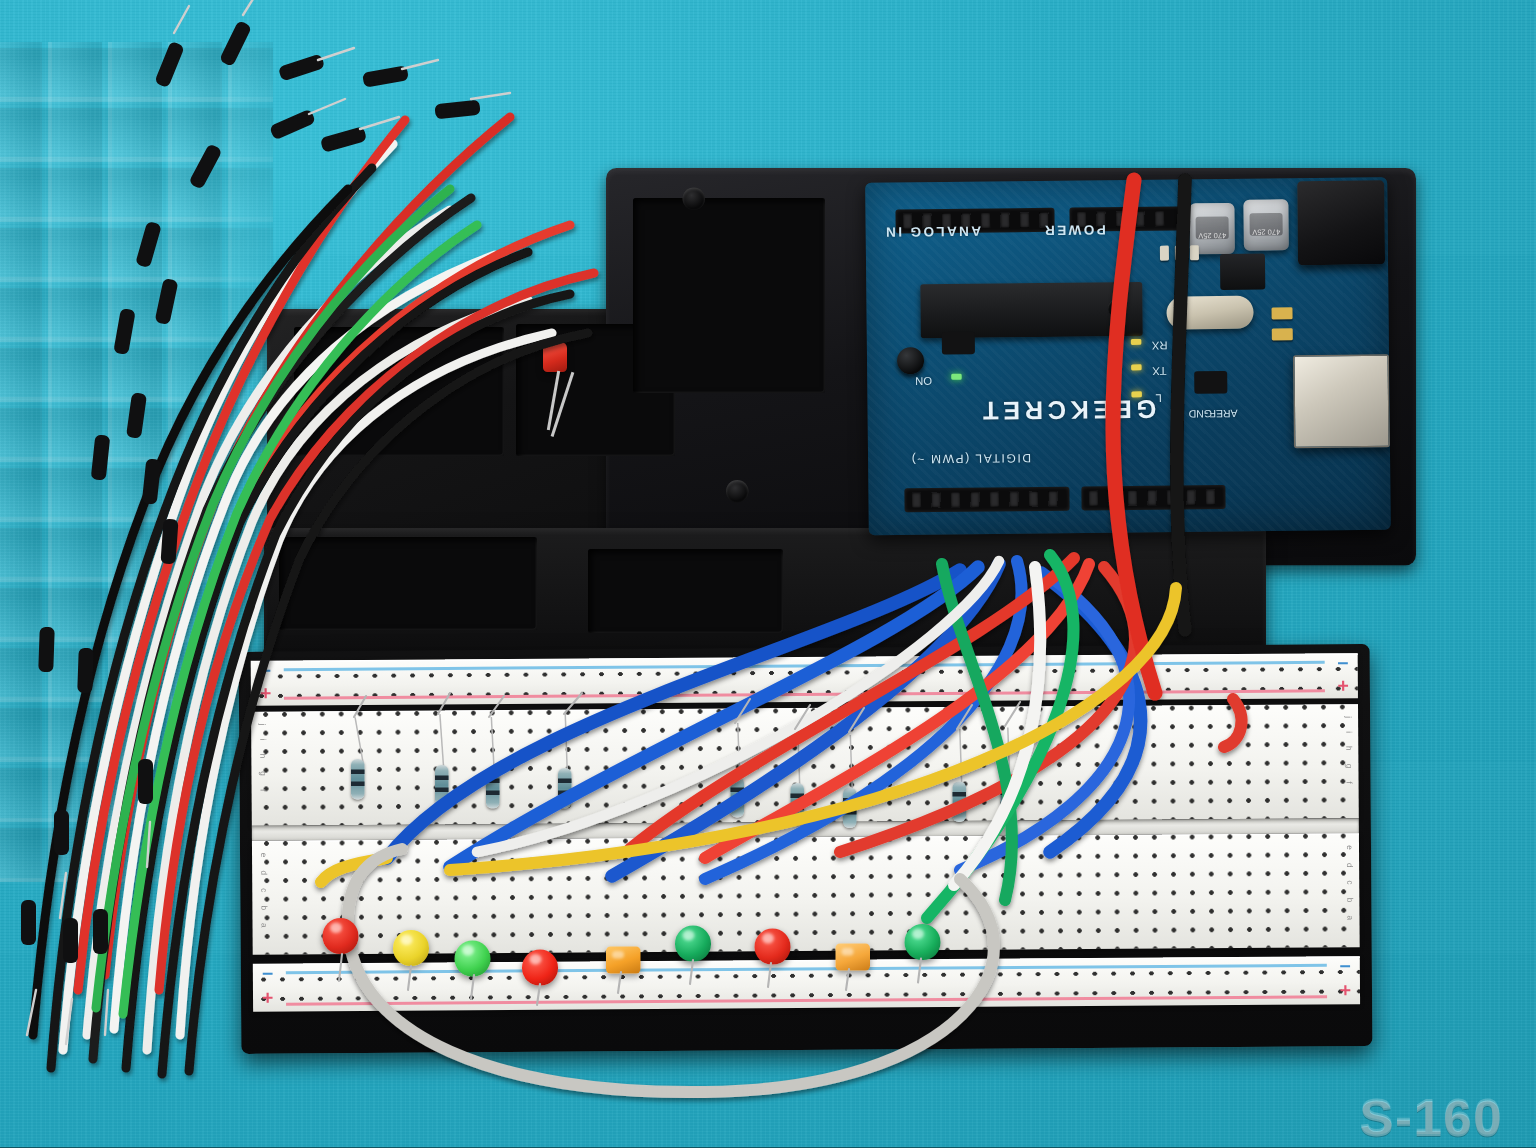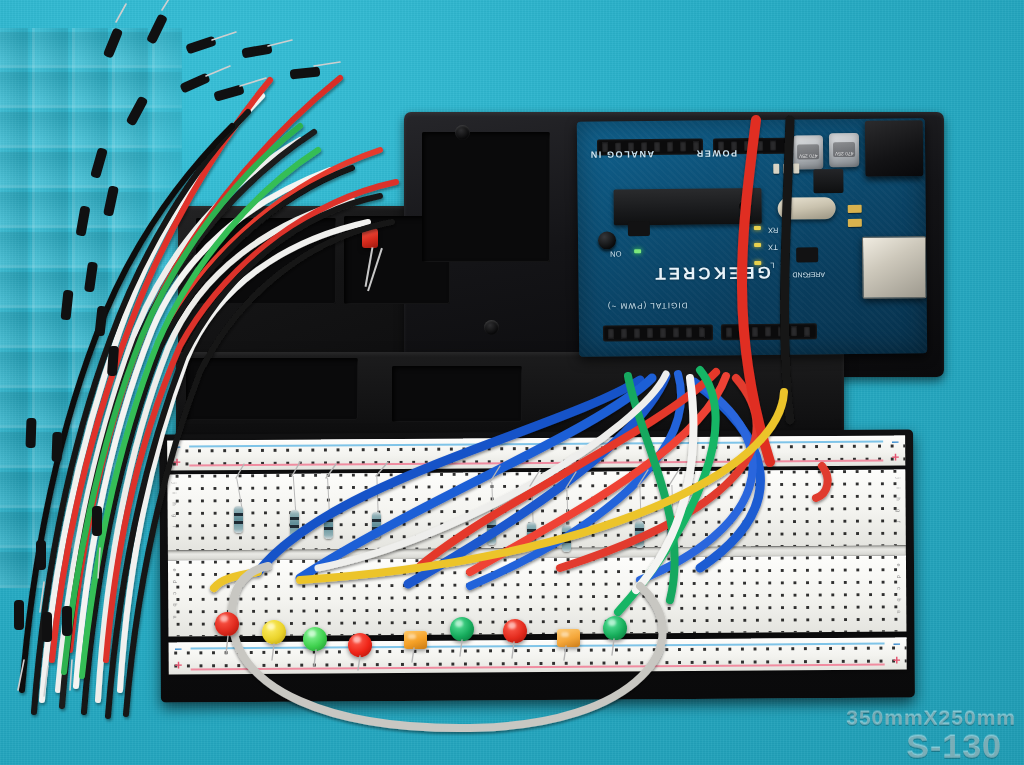--- a/index.html
+++ b/index.html
@@ -308,22 +308,21 @@
 </style>
 </head>
 <body>
 
 <div id="scene">
 
   <div class="mat">
     <div class="mat-grain"></div>
     <div class="mat-squares"></div>
   </div>
-  <div class="mat-emboss-text" id="mat-size-label">350mmX250mm</div>
-  <div class="mat-emboss-text" id="mat-model-label">S-130</div>
+  <div class="mat-emboss-text" id="mat-model-label">S-160</div>
 
   <div class="base-plate" id="holder-top"></div>
   <div class="base-plate" id="board-tray"></div>
   <div class="base-plate" id="holder-bottom"></div>
 
   <div class="tray-cavity" id="cavity-a"></div>
   <div class="tray-cavity" id="cavity-b"></div>
   <div class="tray-cavity" id="cavity-c"></div>
   <div class="tray-cavity" id="cavity-d"></div>
   <div class="tray-cavity" id="cavity-e"></div>

